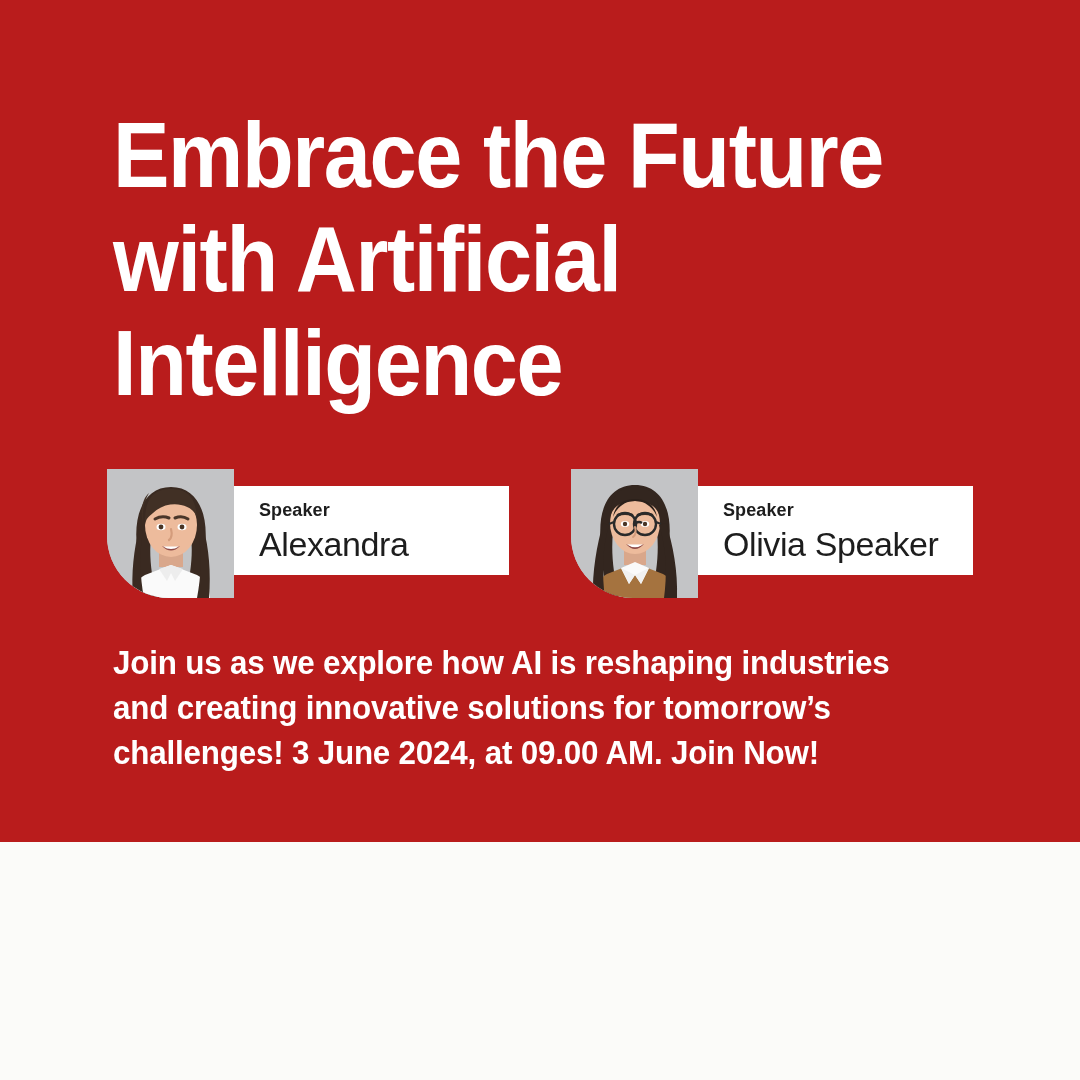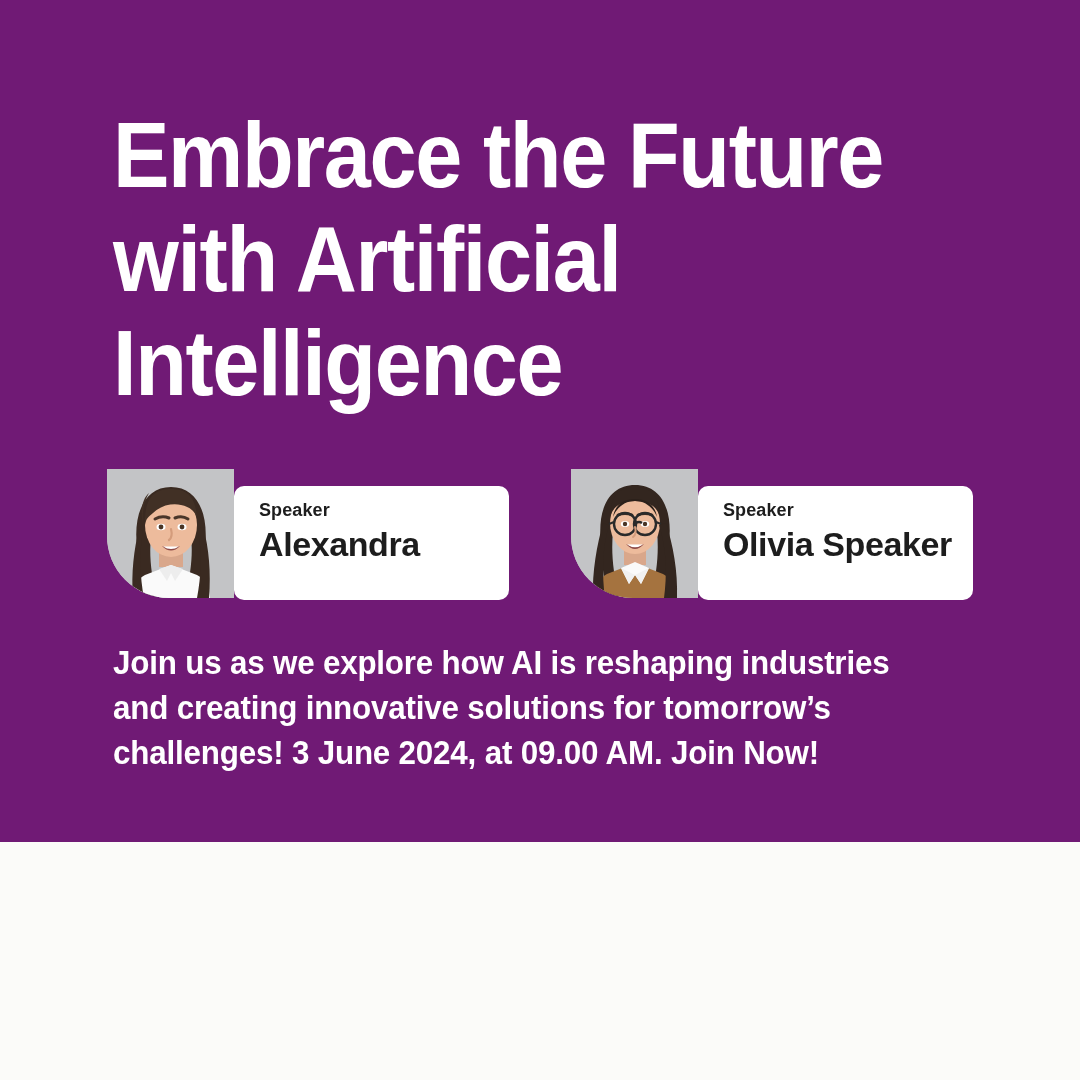--- a/index.html
+++ b/index.html
@@ -15,21 +15,21 @@
     font-family: "Liberation Sans", "DejaVu Sans", sans-serif;
     background: #FBFBF9;
   }
 
   
   .hero {
     position: absolute;
     left: 0; top: 0;
     width: 1080px;
     height: 842px;
-    background: #701a75;
+    background: #b91c1c;
   }
 
   .title {
     position: absolute;
     left: 113px;
     top: 103px;
     width: 900px;
     margin: 0;
     color: #FFFFFF;
     font-size: 92px;
@@ -67,43 +67,42 @@
     border-bottom-left-radius: 62px;
     overflow: hidden;
     z-index: 2;
   }
   .photo svg { display: block; width: 127px; height: 129px; }
 
   .name-plate {
     position: absolute;
     top: 17px;
     left: 127px;
-    height: 114px;
+    height: 89px;
     background: #FFFFFF;
     box-sizing: border-box;
     padding: 14px 0 0 25px;
     z-index: 1;
-    border-radius: 10px;
   }
   .speaker-card.one .name-plate { width: 275px; }
   .speaker-card.two .name-plate { width: 275px; }
 
   .speaker-role {
     display: block;
     font-size: 18px;
     font-weight: 700;
     color: #1D1D1D;
     letter-spacing: 0.1px;
     line-height: 20px;
   }
   .speaker-name {
     display: block;
     margin-top: 4px;
     font-size: 34px;
-    font-weight: 700;
+    font-weight: 400;
     color: #1D1D1D;
     letter-spacing: -0.4px;
     line-height: 40px;
   }
 
   
   .body-copy {
     position: absolute;
     left: 113px;
     top: 640px;

